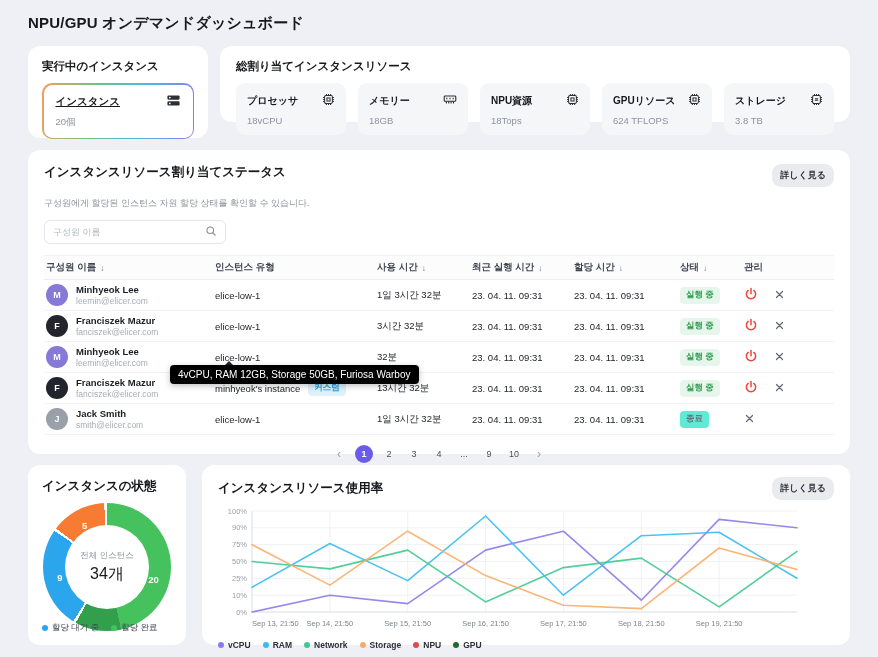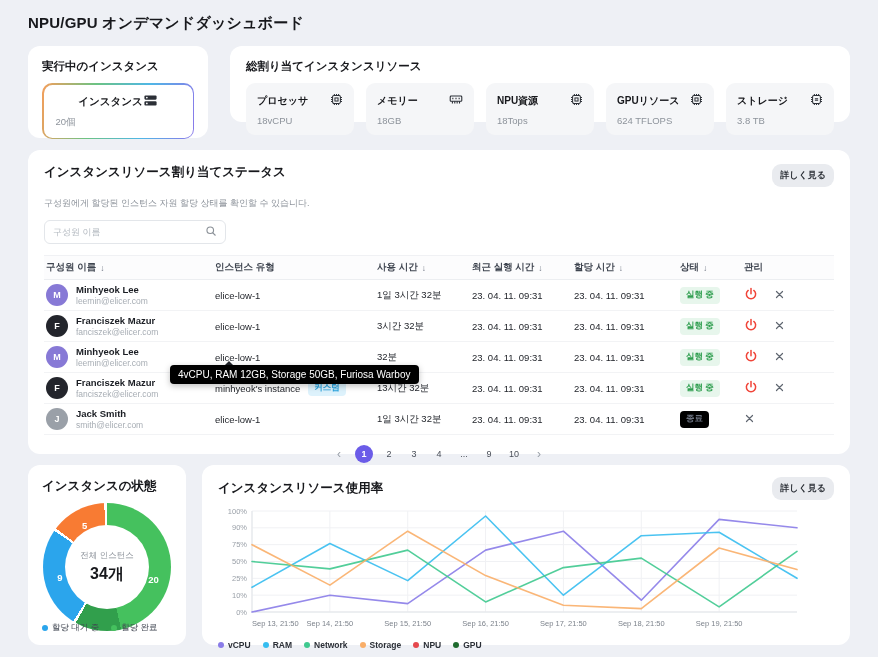--- a/index.html
+++ b/index.html
@@ -6,32 +6,32 @@
   html,body { width:878px; height:657px; }
   body {
     background:#eef0f5;
     font-family:"Liberation Sans","DejaVu Sans",sans-serif;
     color:#17181c;
     overflow:hidden;
   }
   .page { padding:14px 28px 10px 28px; }
   .page-title { font-size:15px; font-weight:bold; letter-spacing:.2px; margin-bottom:13px; }
 
-  .row1 { display:flex; gap:22px; margin-bottom:12px; }
+  .row1 { display:flex; gap:12px; margin-bottom:12px; }
   .card { background:#fff; border-radius:12px; }
   .card-a { width:180px; height:92px; padding:13px 14px; }
   .card-b { flex:1; height:76px; padding:13px 16px; }
   .card-title-sm { font-size:11.5px; font-weight:bold; }
 
   .instance-box-border {
     margin-top:9px; border-radius:10px; padding:1.5px;
     background:linear-gradient(100deg,#f59e5b,#6cc383,#4fb7e6,#8b78ea);
   }
   .instance-box { background:#fff; border-radius:8.5px; padding:8px 12px 9px 12px; }
-  .instance-box-top { display:flex; justify-content:center; align-items:center; }
+  .instance-box-top { display:flex; justify-content:space-between; align-items:center;text-decoration:underline; }
   .instance-box-label { font-size:10.5px; font-weight:bold; }
   .instance-box-count { font-size:9.5px; color:#8d939b; margin-top:4px; }
 
   .resource-items { display:flex; gap:12px; margin-top:9px; }
   .resource-item { flex:1; background:#f5f6f8; border-radius:9px; padding:9px 11px; }
   .resource-item-top { display:flex; justify-content:space-between; align-items:center; }
   .resource-item-label { font-size:10px; font-weight:bold; }
   .resource-item-value { font-size:9.5px; color:#8d939b; margin-top:5px; }
 
   .card-table { height:304px; padding:14px 16px; margin-bottom:11px; position:relative; }
@@ -88,21 +88,21 @@
   .page-arrow { font-size:12px; color:#9aa0a8; }
 
   .row3 { display:flex; gap:16px; }
   .card-donut { width:158px; height:180px; padding:13px 14px; position:relative; }
   .donut-wrap { position:relative; width:128px; height:128px; margin:8px auto 0; }
   .donut { width:128px; height:128px; border-radius:50%; position:relative; }
   .donut-hole { position:absolute; left:50%; top:50%; width:84px; height:84px; border-radius:50%;
                 background:#fff; transform:translate(-50%,-50%);
                 display:flex; flex-direction:column; align-items:center; justify-content:center; }
   .donut-center-label { font-size:8.5px; color:#8d939b; }
-  .donut-center-value { font-size:16px; font-weight:bold; margin-top:2px;text-align:right; }
+  .donut-center-value { font-size:16px; font-weight:normal; margin-top:2px;text-align:right; }
   .donut-num { position:absolute; transform:translate(-50%,-50%); color:#fff; font-size:9.5px; font-weight:bold; }
   .legend { display:flex; gap:12px; align-items:center; }
   .legend-donut { position:absolute; left:14px; bottom:11px; }
   .legend-item { display:flex; align-items:center; gap:4px; font-size:8.5px; color:#3f4550; }
   .legend-dot { width:6px; height:6px; border-radius:50%; flex:none; }
 
   .card-chart { flex:1; height:180px; padding:12px 16px 10px; }
   .chart-head { display:flex; justify-content:space-between; align-items:center; }
   .chart-legend { margin-top:2px; }
 </style>
@@ -391,21 +391,21 @@
                 </div>
               </div>
             </div>
             <div class="cell">
               <span>elice-low-1</span>
             </div>
             <div class="cell">1일 3시간 32분</div>
             <div class="cell">23. 04. 11. 09:31</div>
             <div class="cell">23. 04. 11. 09:31</div>
             <div class="cell">
-              <span class="status-pill" style="color:#6b7280;background:#000000">종료</span>
+              <span class="status-pill" style="color:#6b7280;background:#5eead4">종료</span>
             </div>
             <div class="cell">
               <div class="actions">
                 <button class="icon-btn">
                   <span><svg viewBox="0 0 16 16" width="11" height="11" fill="none" stroke="#5f6670" stroke-width="1.7" stroke-linecap="round">
                       <path d="M3.6 3.6l8.8 8.8M12.4 3.6l-8.8 8.8"></path>
                     </svg></span>
                 </button>
               </div>
             </div>

